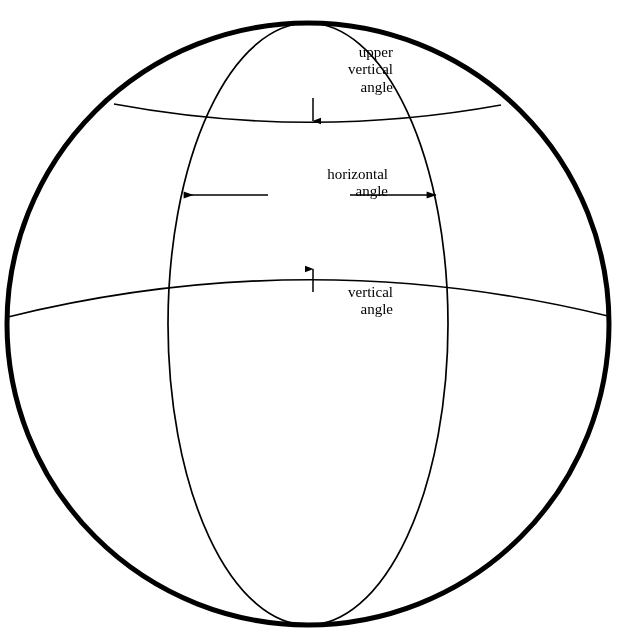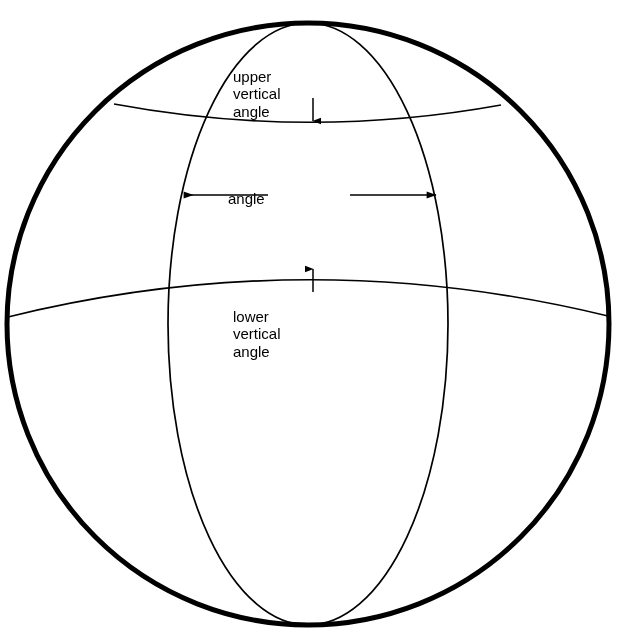--- a/index.html
+++ b/index.html
@@ -23,28 +23,27 @@
   #sphere-svg {
     position: absolute;
     top: 0;
     left: 0;
     width: 617px;
     height: 639px;
     display: block;
   }
   .label-block {
     position: absolute;
-    text-align: left;
+    text-align: right;
     line-height: 1.16;
     color: #000000;
-    font-family: Liberation Sans, sans-serif;
+    font-family: Liberation Serif, serif;
     font-size: 15px;
     white-space: nowrap;
     user-select: none;
-    margin-top: 24px;
   }
   .label-line {
     display: block;
   }
   #label-upper-vertical {
     left: 233px;
     top: 44px;
     width: 160px;
   }
   #label-central-horizontal {
@@ -97,22 +96,22 @@
     <line x1="313" y1="292" x2="313" y2="269" stroke="#000000" stroke-width="1.5" marker-end="url(#arrowhead-up)"></line>
   </svg>
 
   <div class="label-block" id="label-upper-vertical">
     <span class="label-line">upper</span>
     <span class="label-line">vertical</span>
     <span class="label-line">angle</span>
   </div>
 
   <div class="label-block" id="label-central-horizontal">
+    <span class="label-line">horizontal</span>
     <span class="label-line">angle</span>
   </div>
 
   <div class="label-block" id="label-lower-vertical">
-    <span class="label-line">lower</span>
     <span class="label-line">vertical</span>
     <span class="label-line">angle</span>
   </div>
 
 </div>
 
 </body></html>

